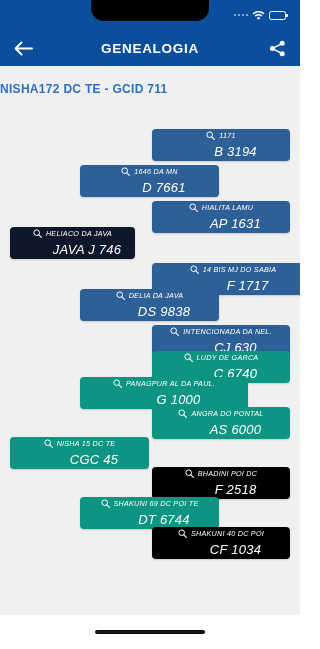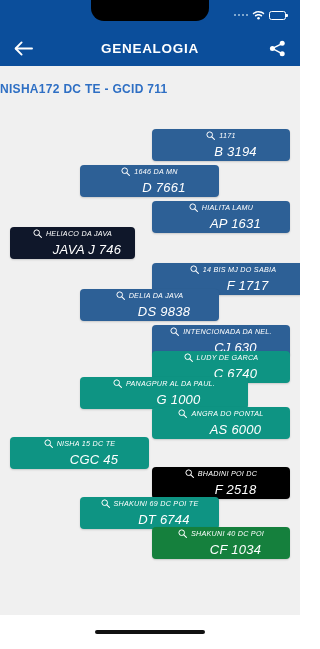--- a/index.html
+++ b/index.html
@@ -349,21 +349,21 @@
             <span>
               <svg class="mag" width="9" height="9" viewBox="0 0 9 9">
                 <circle cx="3.7" cy="3.7" r="2.8" fill="none" stroke="#ffffff" stroke-width="1"></circle>
                 <path d="M5.8 5.8L8.4 8.4" stroke="#ffffff" stroke-width="1.1" stroke-linecap="round"></path>
               </svg>
             </span>
             <span class="card-name">SHAKUNI 69 DC POI TE</span>
           </div>
           <div class="card-code">DT 6744</div>
         </div>
-        <div class="card" style="left: 152px; width: 138px; top: 398px; background: #15803d;">
+        <div class="card" style="left: 152px; width: 138px; top: 398px; background: #000000;">
           <div class="card-row">
             <span>
               <svg class="mag" width="9" height="9" viewBox="0 0 9 9">
                 <circle cx="3.7" cy="3.7" r="2.8" fill="none" stroke="#ffffff" stroke-width="1"></circle>
                 <path d="M5.8 5.8L8.4 8.4" stroke="#ffffff" stroke-width="1.1" stroke-linecap="round"></path>
               </svg>
             </span>
             <span class="card-name">SHAKUNI 40 DC POI</span>
           </div>
           <div class="card-code">CF 1034</div>

